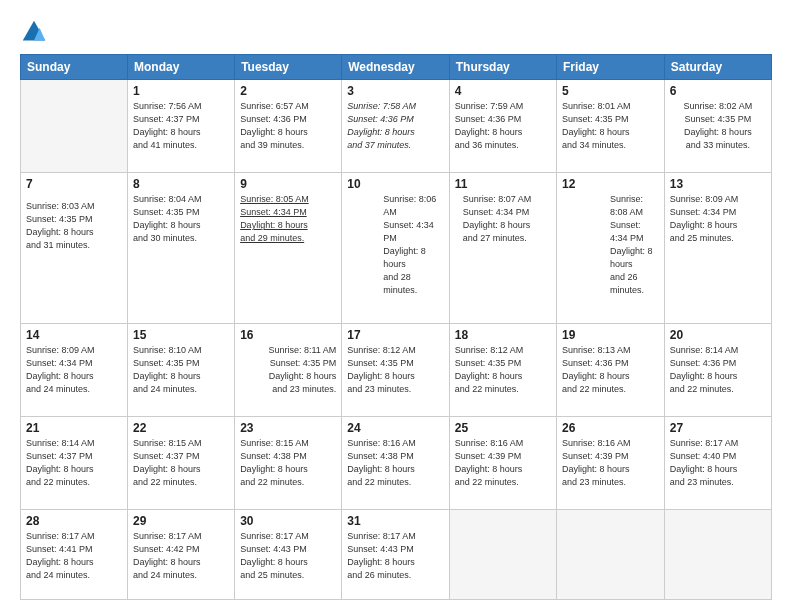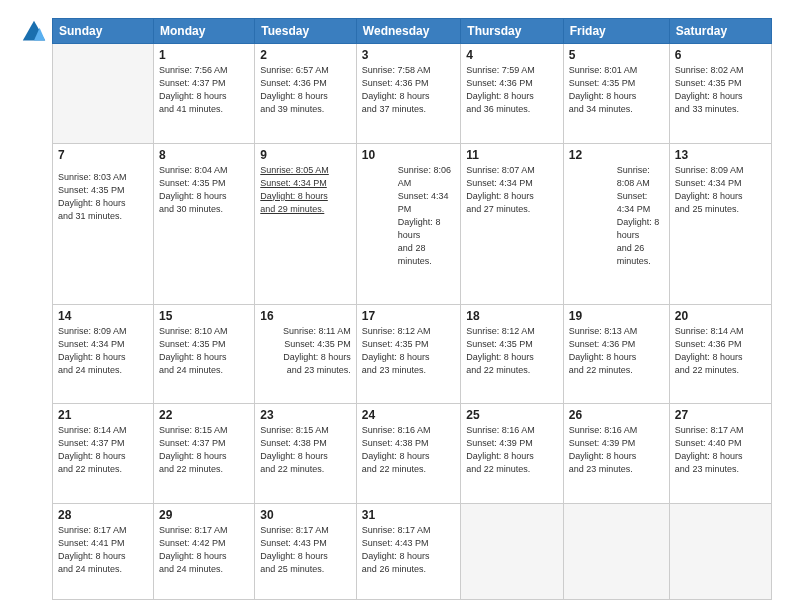--- a/index.html
+++ b/index.html
@@ -8,20 +8,21 @@
       height: 612px;
       font-family: Arial, sans-serif;
       background: #fff;
       overflow: hidden;
     }
     .page {
       width: 792px;
       height: 612px;
       padding: 18px 20px 12px 20px;
       display: flex;
+      flex-direction: column;
     }
     .header {
       display: flex;
       align-items: flex-start;
       justify-content: space-between;
       margin-bottom: 8px;
     }
     .logo {
       display: flex;
       align-items: center;
@@ -137,42 +138,42 @@
           </td>
           <td>
             <span class="day-num">2</span>
             <div class="day-info" style="white-space: pre-line;">Sunrise: 6:57 AM
 Sunset: 4:36 PM
 Daylight: 8 hours
 and 39 minutes.</div>
           </td>
           <td>
             <span class="day-num">3</span>
-            <div class="day-info" style="white-space: pre-line;">Sunrise: 7:58 AM
+            <div class="day-info" style="white-space: pre-line; font-style: italic;">Sunrise: 7:58 AM
 Sunset: 4:36 PM
 Daylight: 8 hours
 and 37 minutes.</div>
           </td>
           <td>
             <span class="day-num">4</span>
             <div class="day-info" style="white-space: pre-line;">Sunrise: 7:59 AM
 Sunset: 4:36 PM
 Daylight: 8 hours
 and 36 minutes.</div>
           </td>
           <td>
             <span class="day-num">5</span>
             <div class="day-info" style="white-space: pre-line;">Sunrise: 8:01 AM
 Sunset: 4:35 PM
 Daylight: 8 hours
 and 34 minutes.</div>
           </td>
           <td>
             <span class="day-num">6</span>
-            <div class="day-info" style="white-space: pre-line;">Sunrise: 8:02 AM
+            <div class="day-info" style="white-space: pre-line; text-align: center;">Sunrise: 8:02 AM
 Sunset: 4:35 PM
 Daylight: 8 hours
 and 33 minutes.</div>
           </td>
         </tr>
         <tr>
           <td>
             <span class="day-num">7</span>
             <div class="day-info" style="white-space: pre-line; margin-top: 9px;">Sunrise: 8:03 AM
 Sunset: 4:35 PM
@@ -195,21 +196,21 @@
           </td>
           <td>
             <span class="day-num">10</span>
             <div class="day-info" style="white-space: pre-line; margin-left: 36px;">Sunrise: 8:06 AM
 Sunset: 4:34 PM
 Daylight: 8 hours
 and 28 minutes.</div>
           </td>
           <td>
             <span class="day-num">11</span>
-            <div class="day-info" style="white-space: pre-line;">Sunrise: 8:07 AM
+            <div class="day-info" style="white-space: pre-line; margin-left: 8px;">Sunrise: 8:07 AM
 Sunset: 4:34 PM
 Daylight: 8 hours
 and 27 minutes.</div>
           </td>
           <td>
             <span class="day-num">12</span>
             <div class="day-info" style="white-space: pre-line; margin-left: 48px;">Sunrise: 8:08 AM
 Sunset: 4:34 PM
 Daylight: 8 hours
 and 26 minutes.</div>

